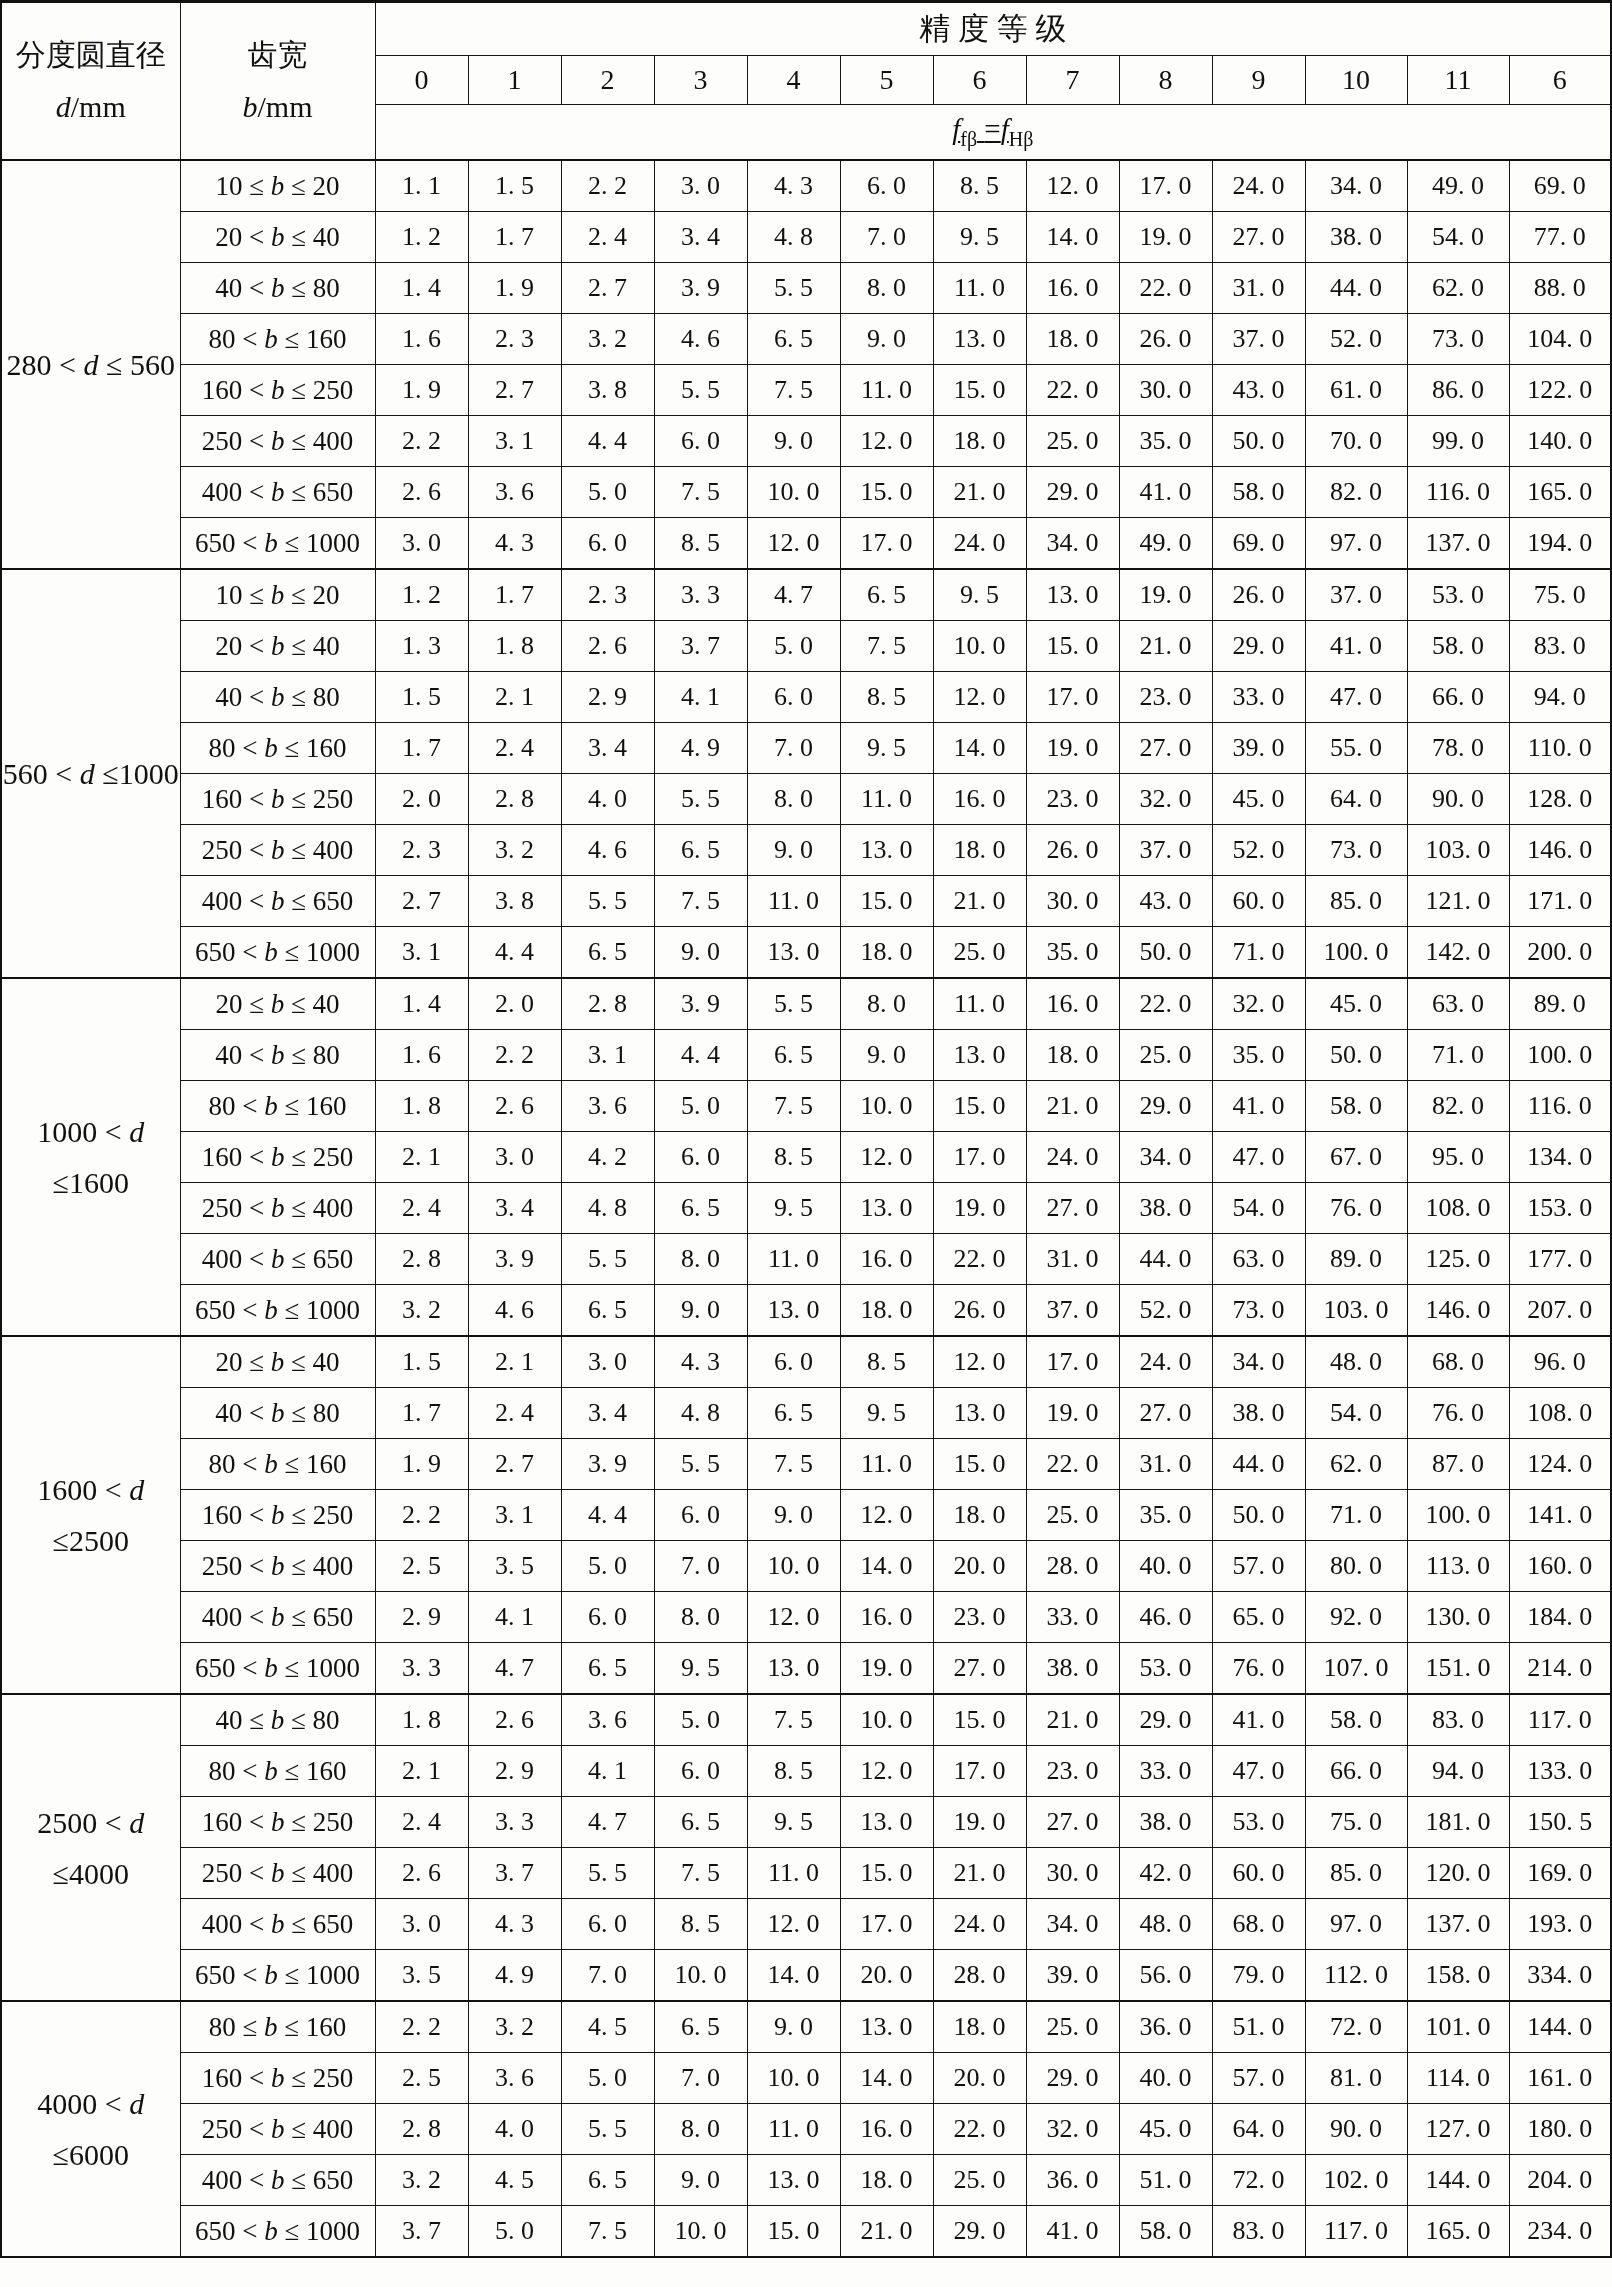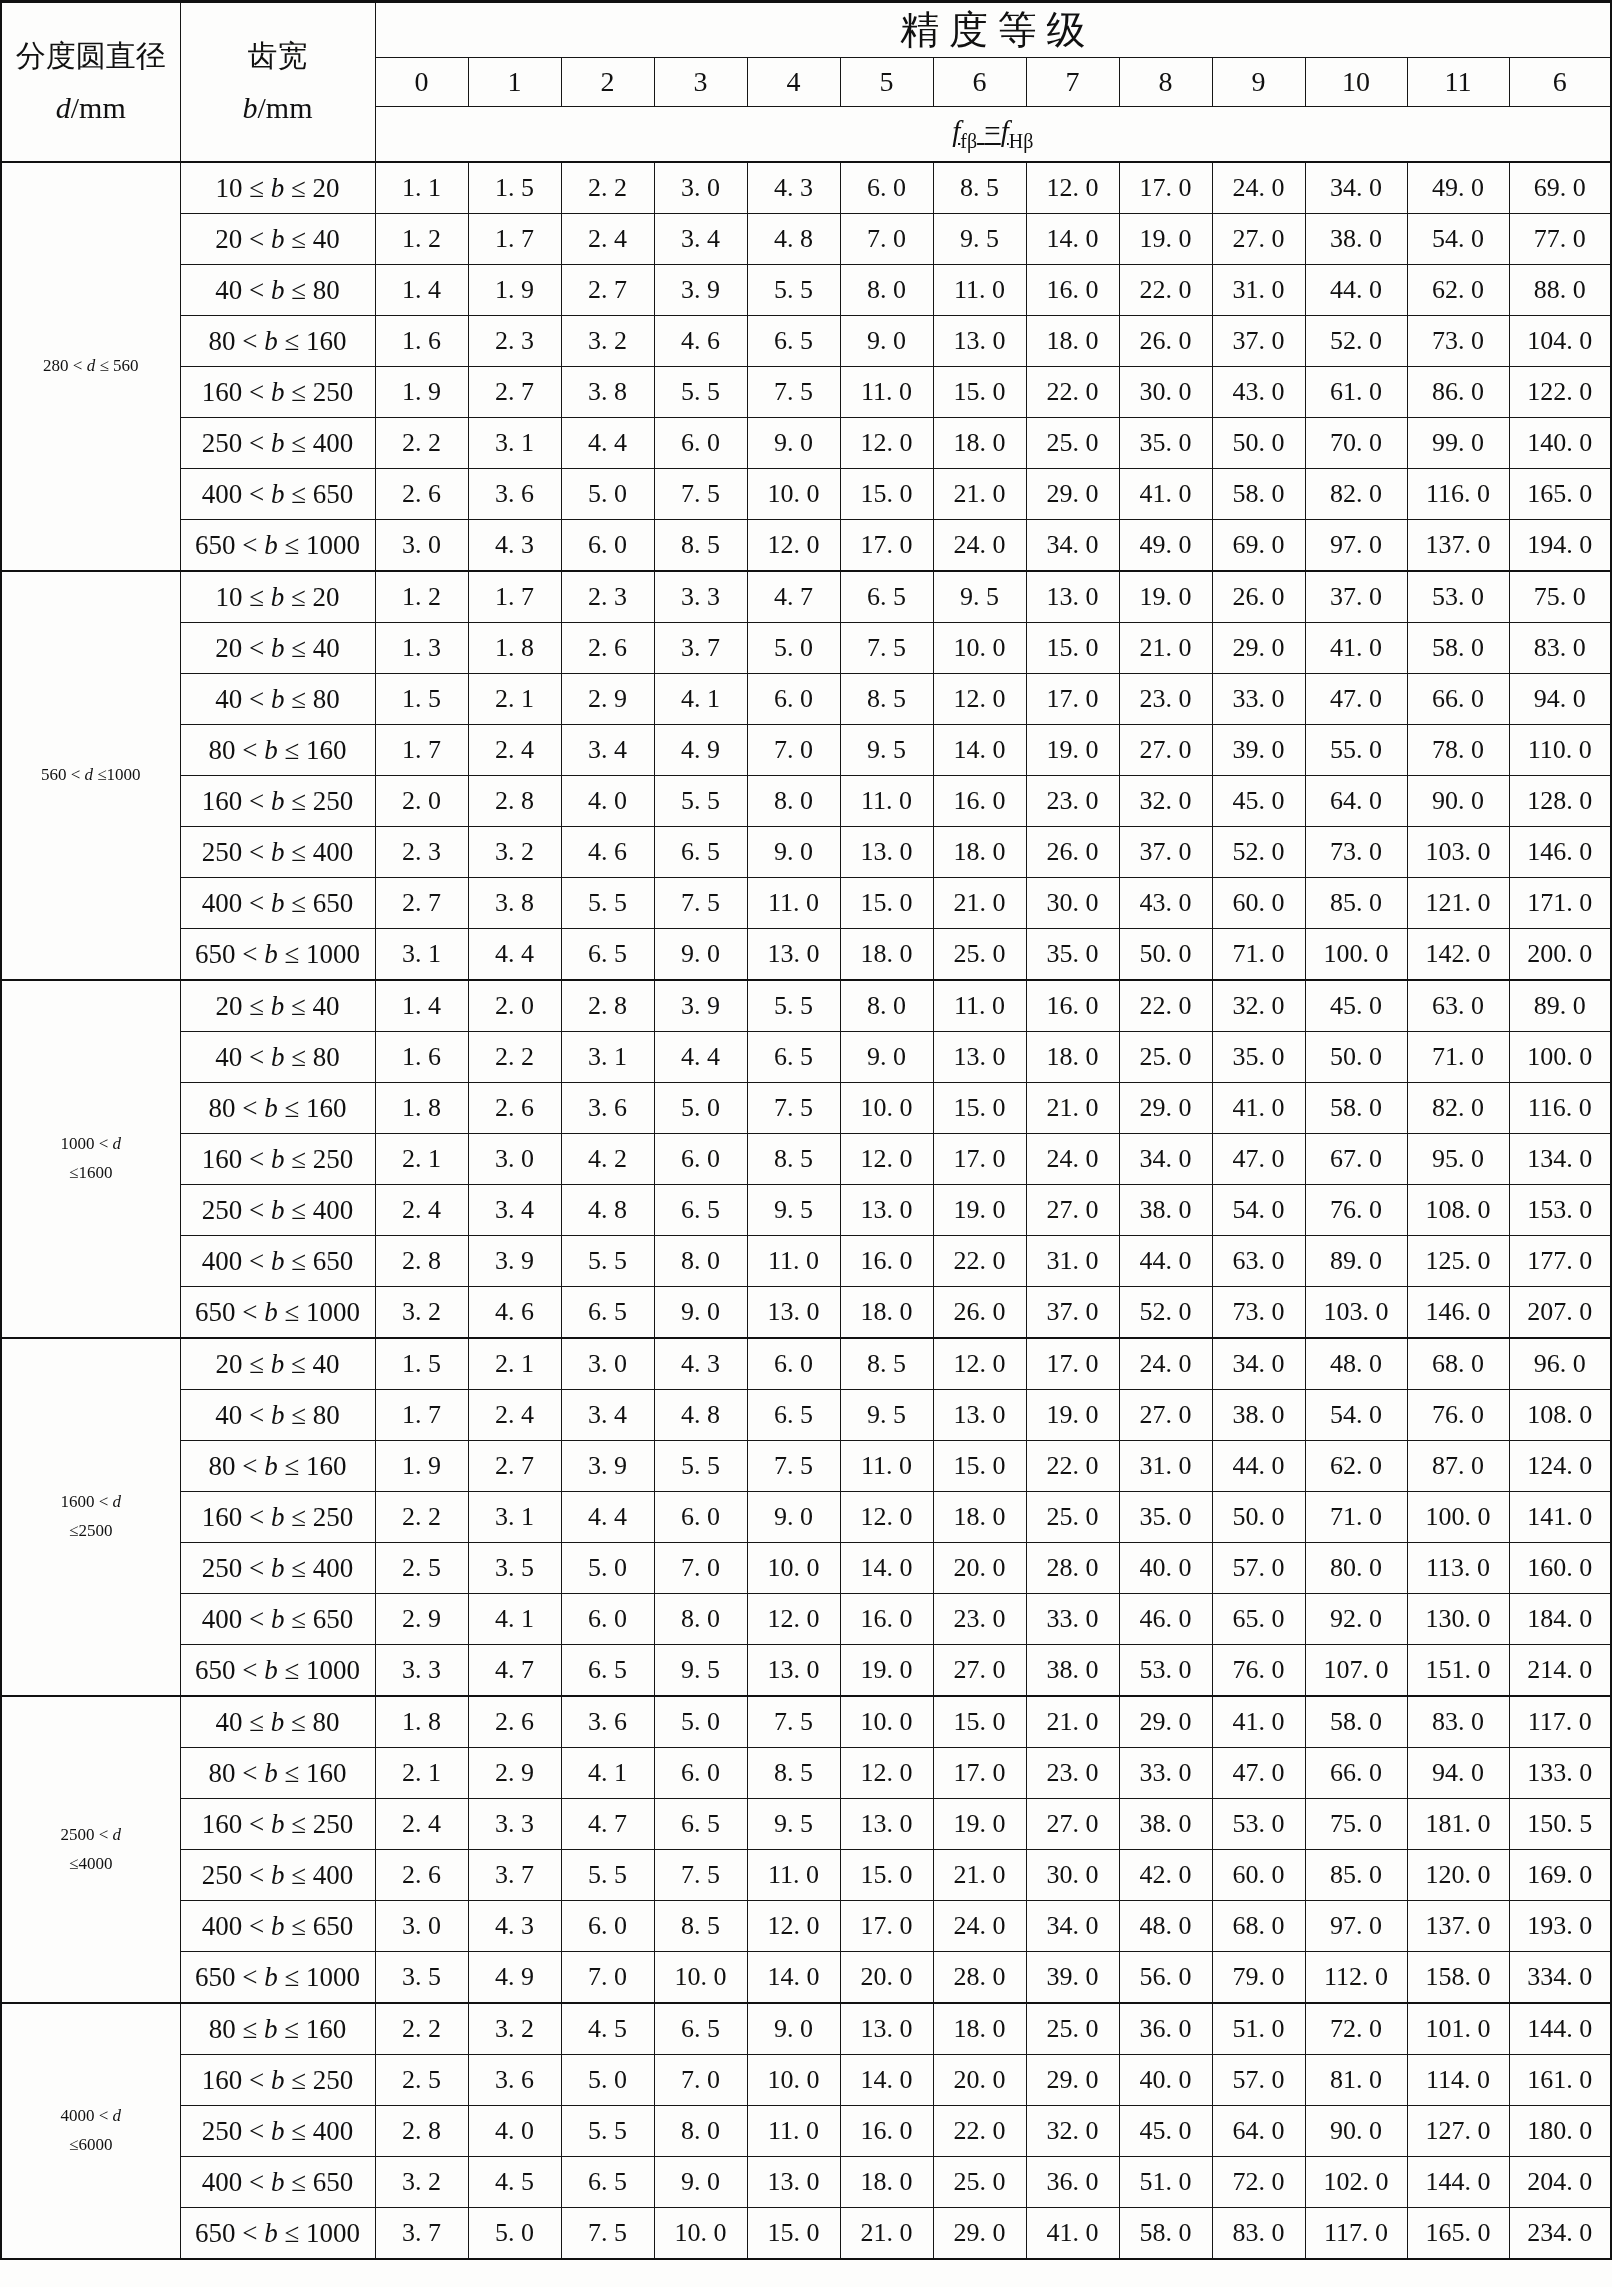--- a/index.html
+++ b/index.html
@@ -21,25 +21,25 @@
     text-align: center;
     vertical-align: middle;
     padding: 0;
     overflow: hidden;
     background: #fdfdfc;
     font-weight: normal;
   }
   .tbl { border: 2.7px solid #111; border-top: 3.6px solid #111; }
   thead th { font-size: 30px; }
   th.head-left { line-height: 1.75; }
-  th.grade-span { height: 52px; font-size: 39px; }
+  th.grade-span { height: 52px; font-size: 31px; }
   tr.digits-row th { height: 48px; font-size: 28px; }
   tr.formula-row th { height: 54px; border-bottom: 2.7px solid #111; font-size: 29px; text-decoration: underline; }
   tr.formula-row sub { font-size: 20px; }
-  td.d-cell  { font-size: 17px; line-height: 1.7; }
+  td.d-cell  { font-size: 30px; line-height: 1.7; }
   td.b-cell  { font-size: 27px; }
   td.v-cell  { font-size: 26px; }
   tbody td { height: 50px; }
   tbody tr.group-first td { border-top: 2.7px solid #111; }
   i { font-style: italic; font-family: "Liberation Serif", "DejaVu Serif", serif; }
 </style>
 </head>
 <body>
 
 <div class="page">

